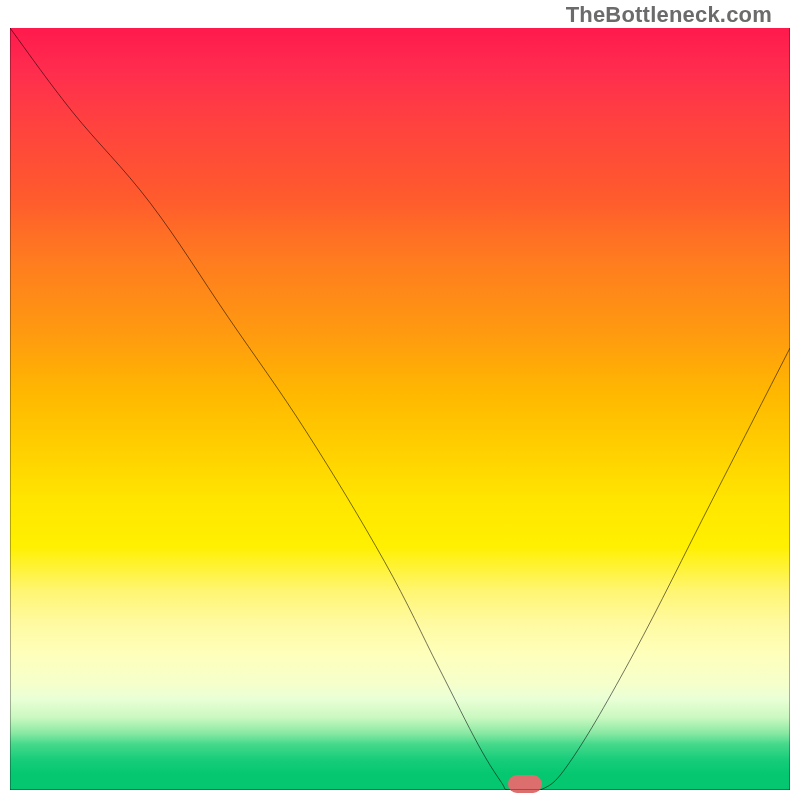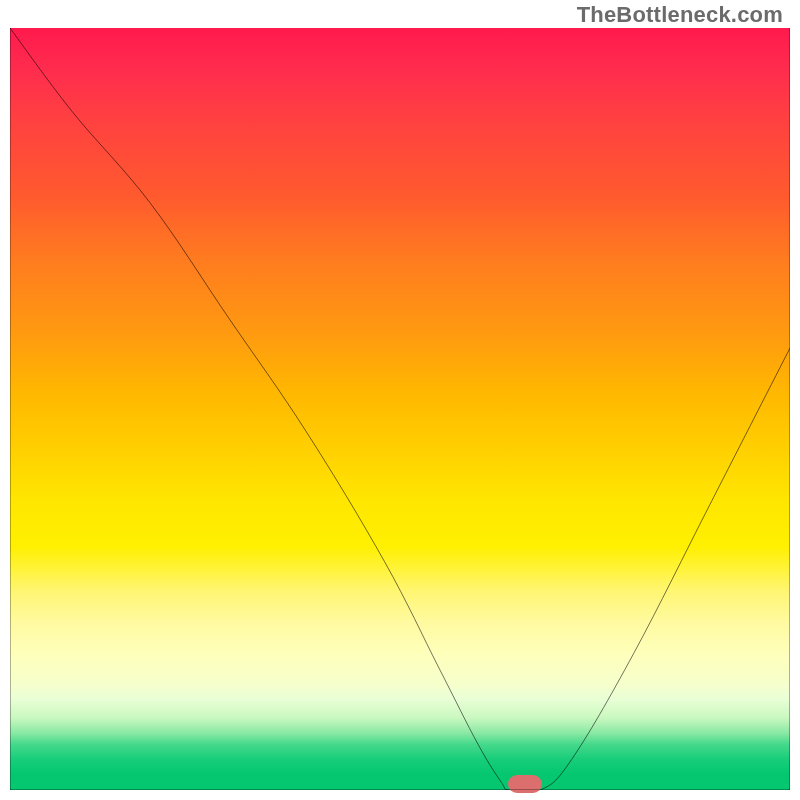--- a/index.html
+++ b/index.html
@@ -6,21 +6,21 @@
   body {
     width: 800px;
     height: 800px;
     background: #fff;
     font-family: Arial, Helvetica, sans-serif;
     position: relative;
   }
   .watermark {
     position: absolute;
     top: 2px;
-    right: 17px;
+    right: 28px;
     font-size: 22px;
     font-weight: 600;
     color: #6b6b6b;
     letter-spacing: 0.2px;
   }
   .plot {
     position: absolute;
     left: 10px;
     top: 28px;
     width: 780px;

